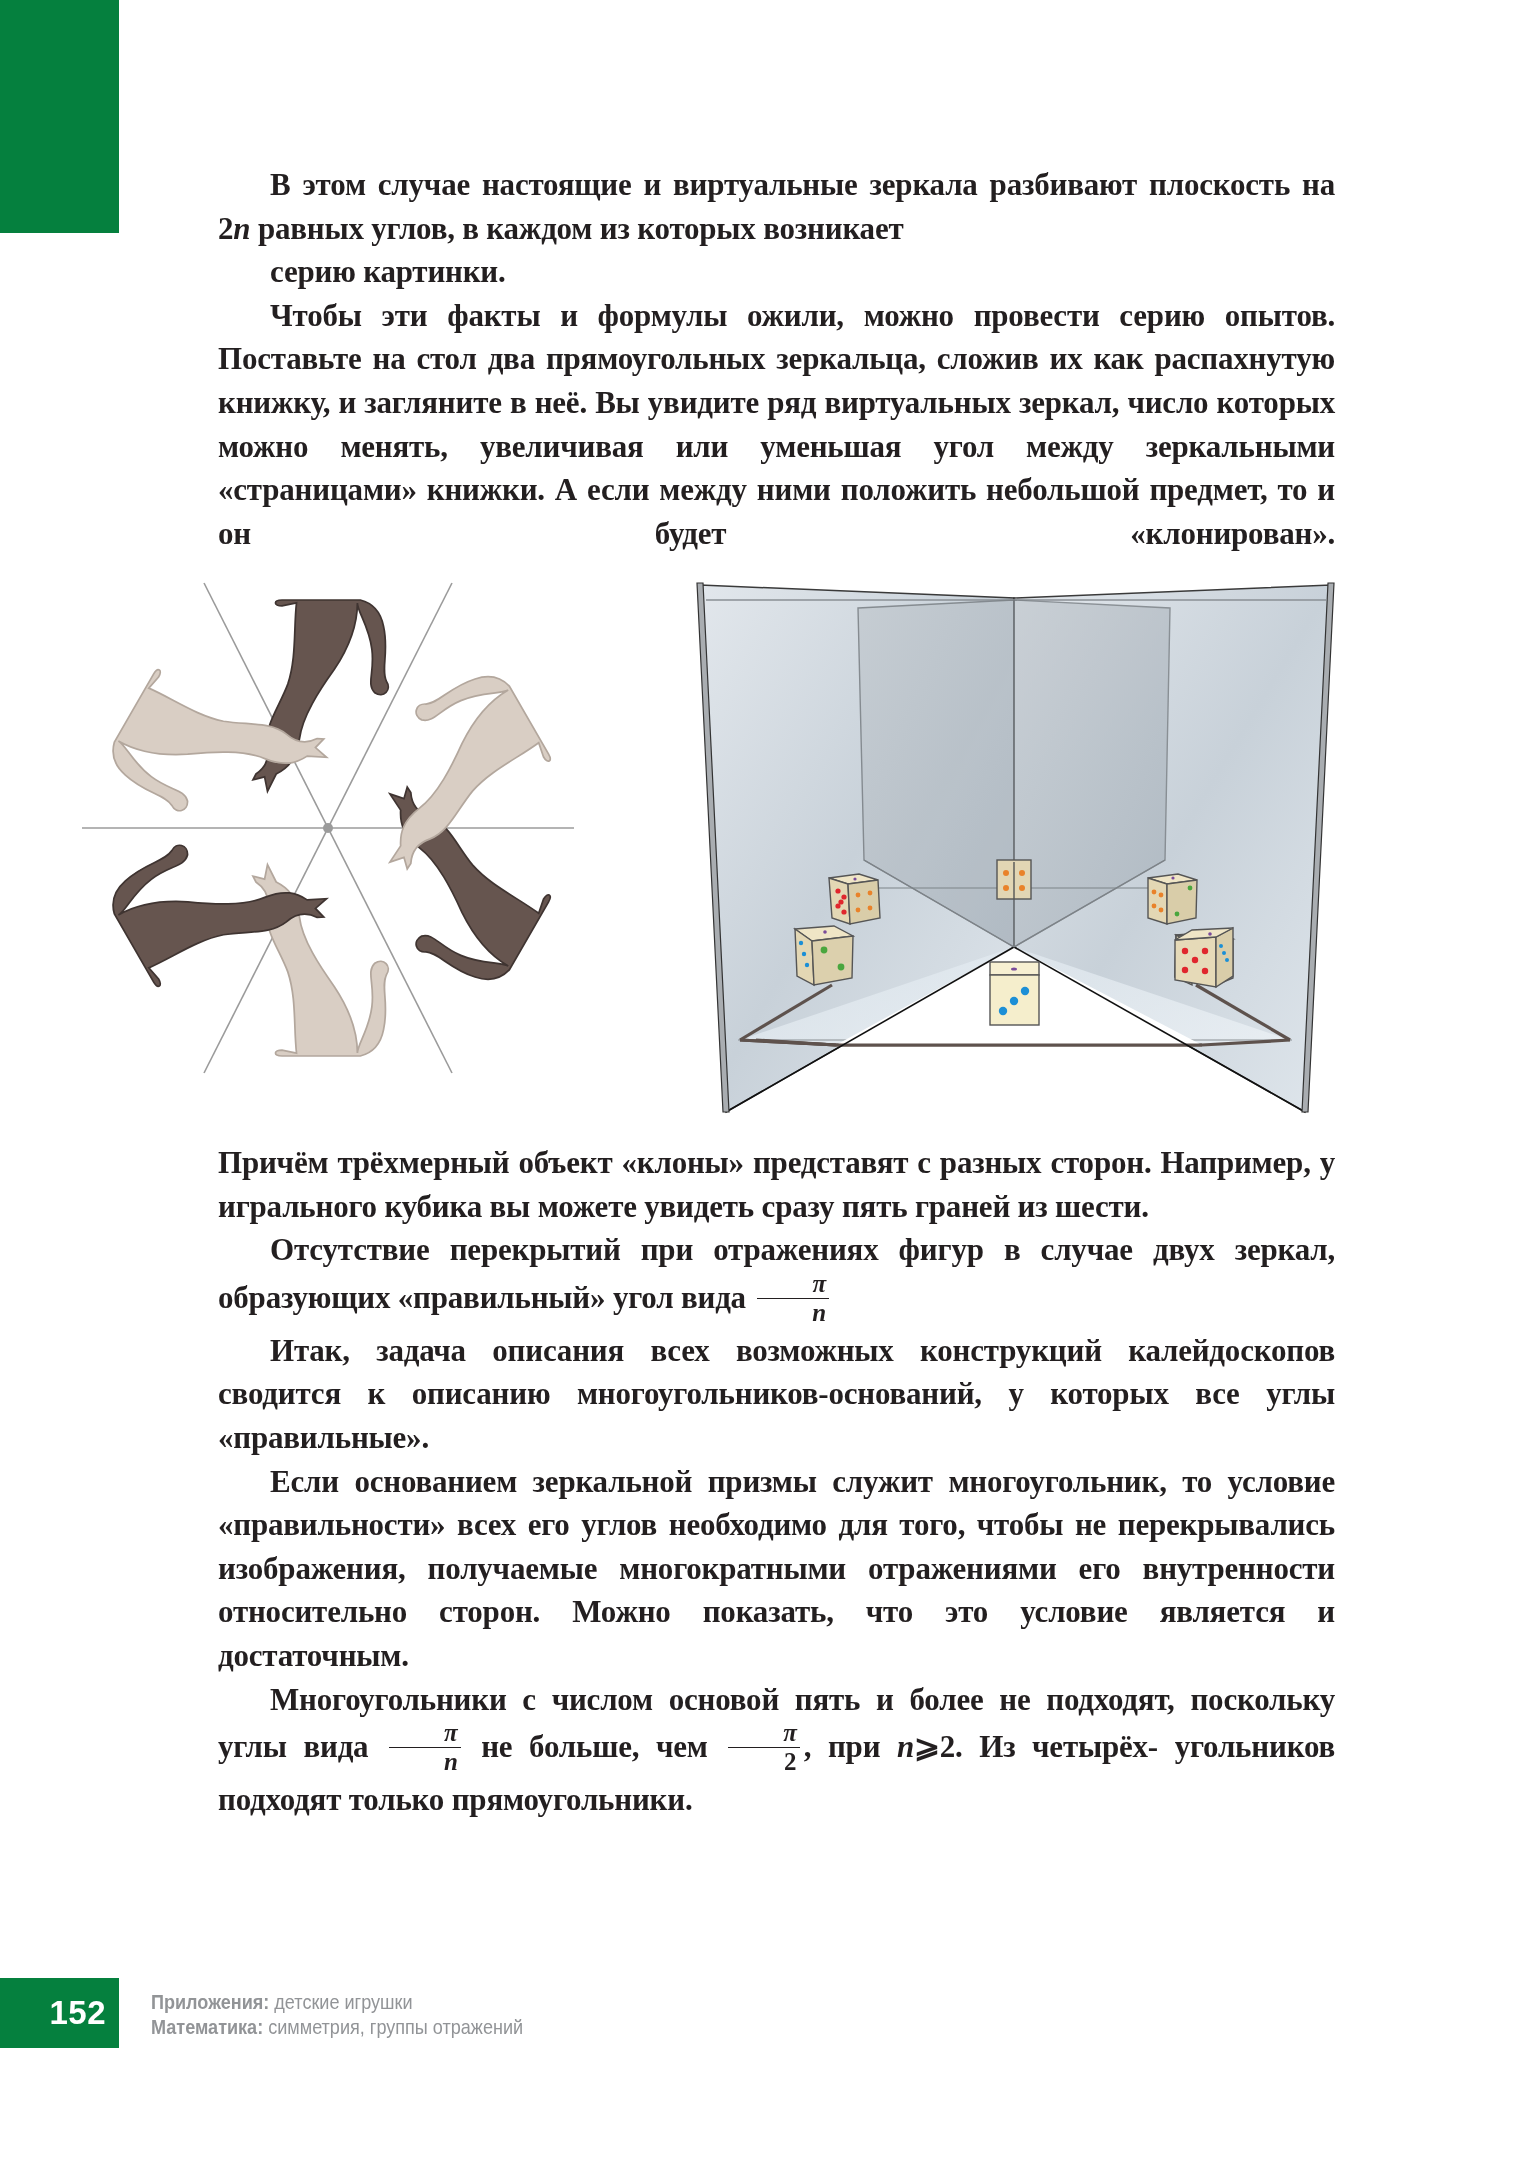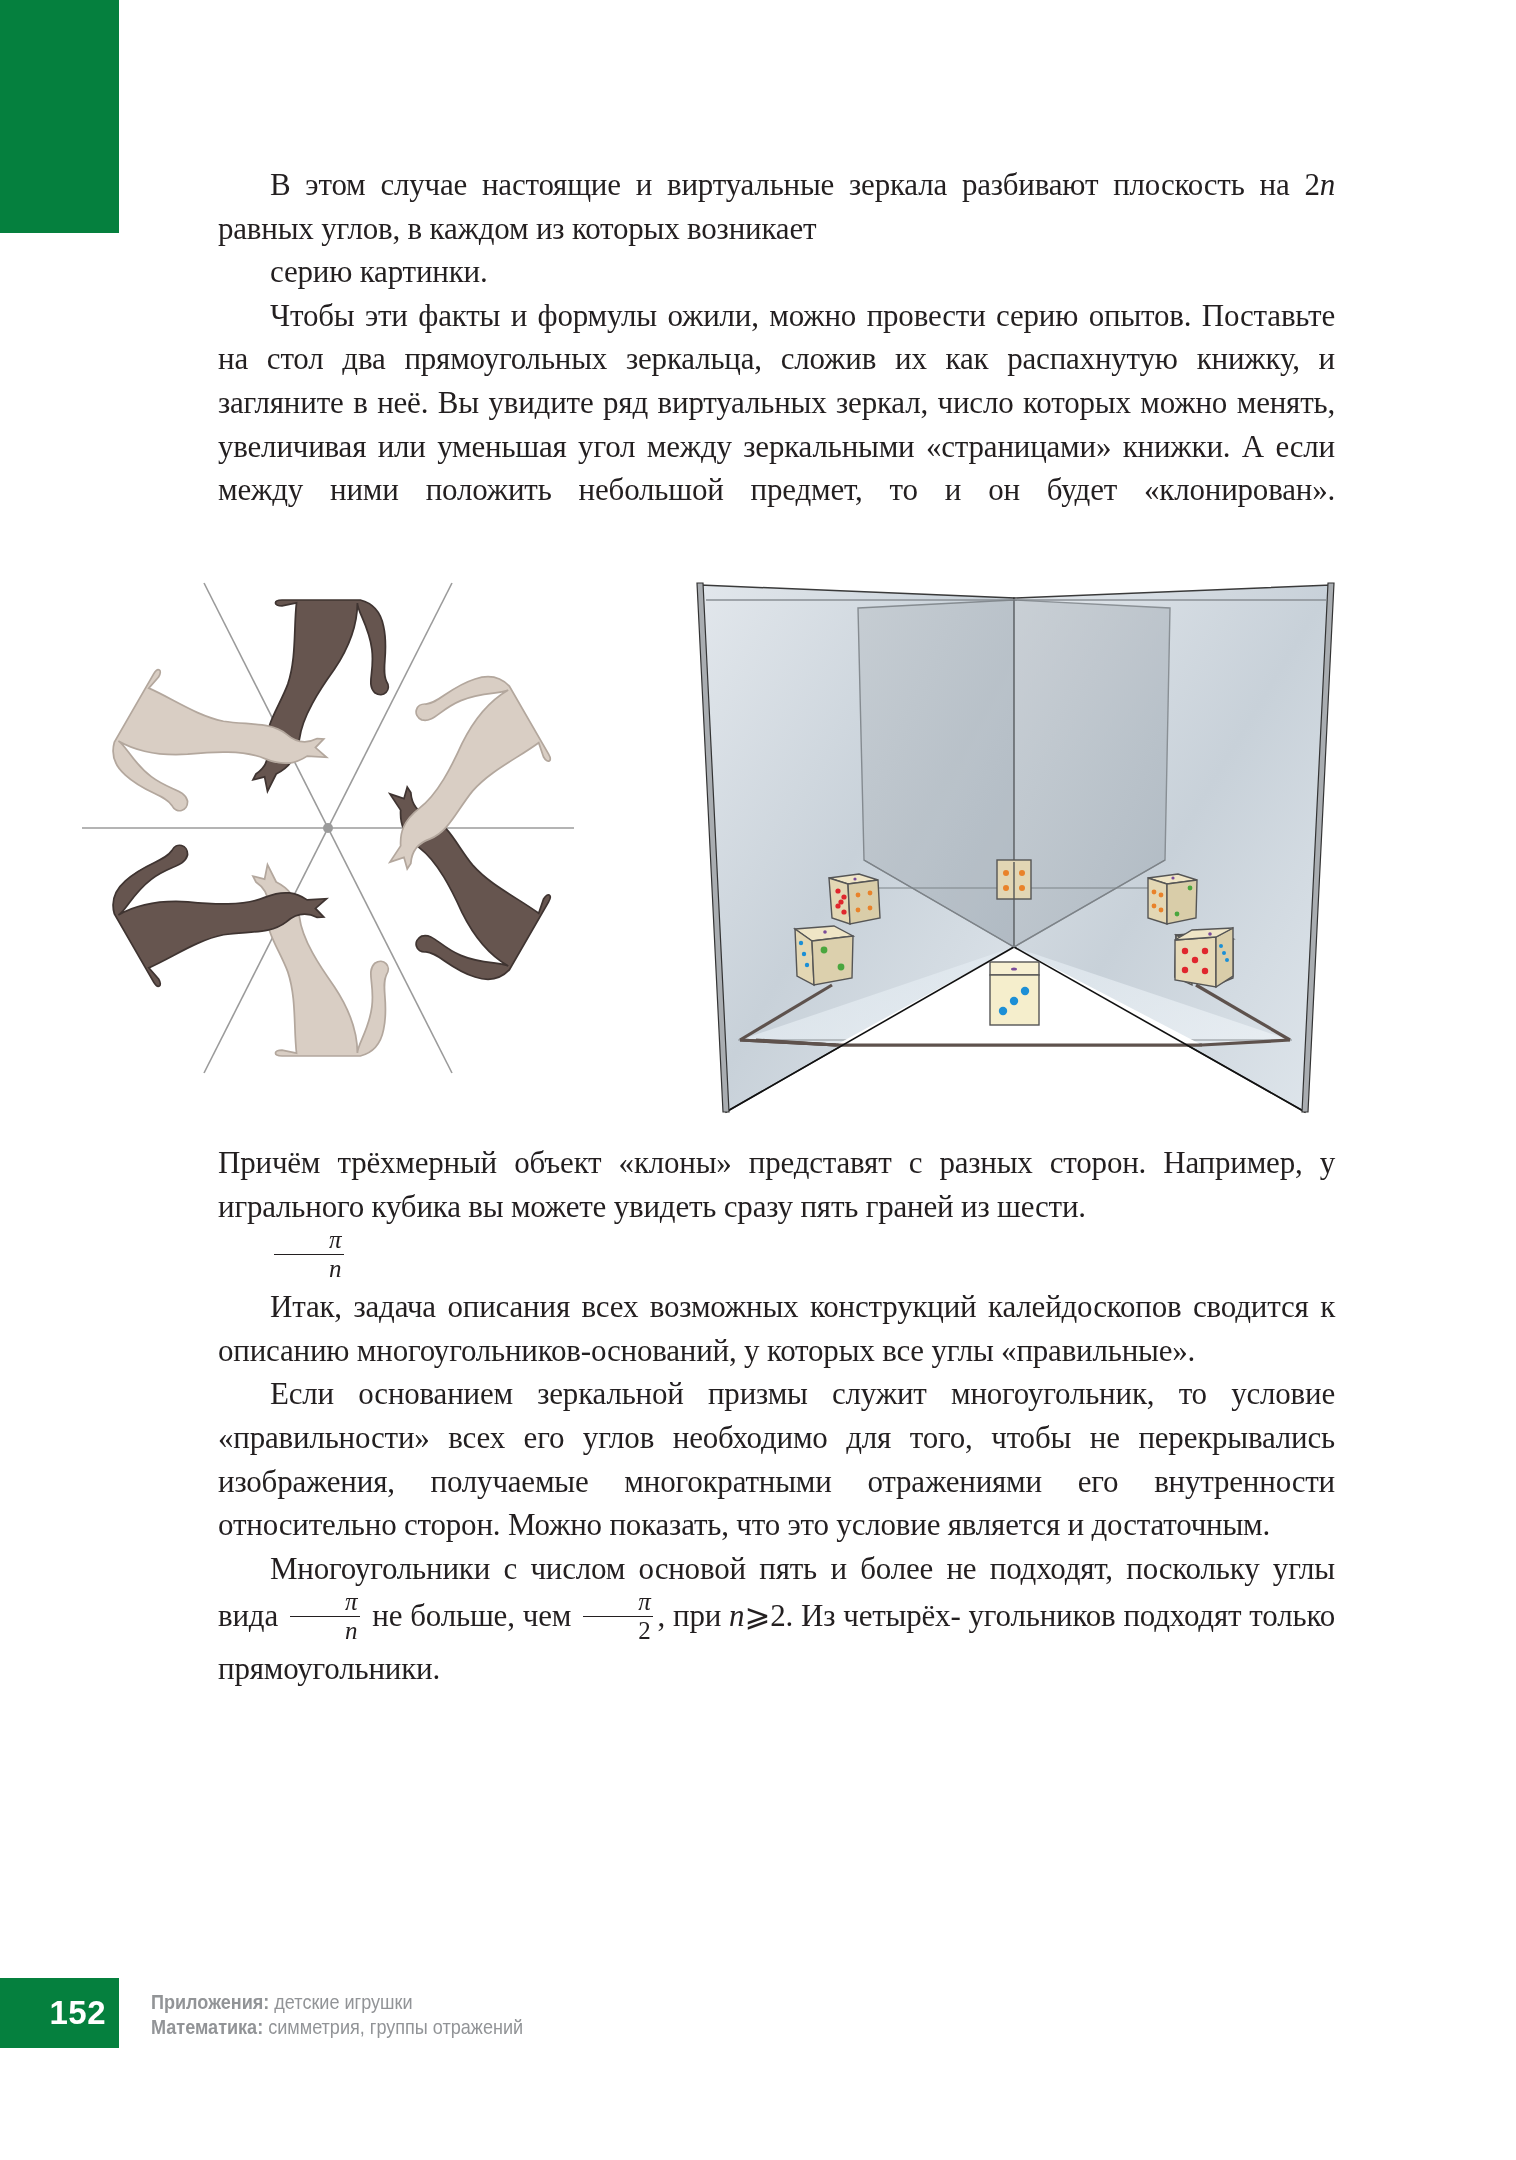--- a/index.html
+++ b/index.html
@@ -1,18 +1,18 @@
 <!DOCTYPE html>
 <html><head>
 <meta charset="utf-8">
 <style>
   html, body { margin:0; padding:0; background:#ffffff; }
   body { width:1516px; height:2160px; position:relative; overflow:hidden; font-family:"Liberation Serif", "DejaVu Serif", serif; color:#231f20; }
   .green-tab { position:absolute; left:0; top:0; width:119px; height:233px; }
-  .text-block { position:absolute; left:218px; width:1117px; font-size:31px; line-height:43.6px; text-align:justify; letter-spacing:-0.2px; }
+  .text-block { position:absolute; left:218px; width:1117px; font-size:31px; line-height:43.6px; text-align:justify; letter-spacing:-0.2px;font-weight:bold; }
   .text-block p { margin:0; }
   .text-block p.indent { text-indent:52px; }
   .text-block p .last { display:block; }
   .it { font-style:italic; }
   .frac { display:inline-block; vertical-align:middle; text-align:center; font-style:italic; font-size:25px; line-height:28px; margin:0 4px; position:relative; top:-2px; }
   .frac .num { display:block; border-bottom:1.6px solid #231f20; padding:0 3px; }
   .frac .den { display:block; }
   .frac .den.up { font-style:normal; }
   .fig-left { position:absolute; left:78px; top:578px; width:500px; height:500px; }
   .fig-right { position:absolute; left:690px; top:578px; width:660px; height:545px; }
@@ -200,20 +200,21 @@
       <circle cx="1025" cy="991" r="4.2" fill="#1c8fd6" stroke="none"></circle>
       <circle cx="1014" cy="1001" r="4.2" fill="#1c8fd6" stroke="none"></circle>
       <circle cx="1003" cy="1011" r="4.2" fill="#1c8fd6" stroke="none"></circle>
     </g>
   </g>
 </svg>
 
 <div class="text-block" style="top:1141px;">
   <p>Причём трёхмерный объект «клоны» представят с разных сторон. Например, у игрального кубика вы можете увидеть сразу пять граней из шести.</p>
   <p class="indent">
+    <span>Отсутствие перекрытий при отражениях фигур в случае двух зеркал, образующих «правильный» угол вида</span>
     <span class="frac"><span class="num">π</span><span class="den">n</span></span>
   </p>
   <p class="indent">Итак, задача описания всех возможных конструкций калейдоскопов сводится к описанию многоугольников-оснований, у которых все углы «правильные».</p>
   <p class="indent">Если основанием зеркальной призмы служит многоугольник, то условие «правильности» всех его углов необходимо для того, чтобы не перекрывались изображения, получаемые многократными отражениями его внутренности относительно сторон. Можно показать, что это условие является и достаточным.</p>
   <p class="indent">
     <span>Многоугольники с числом основой пять и более не подходят,</span>
     <span>поскольку углы вида</span>
     <span class="frac"><span class="num">π</span><span class="den">n</span></span>
     <span>не больше, чем</span>
     <span class="frac"><span class="num">π</span><span class="den up">2</span></span><span>, при</span>

